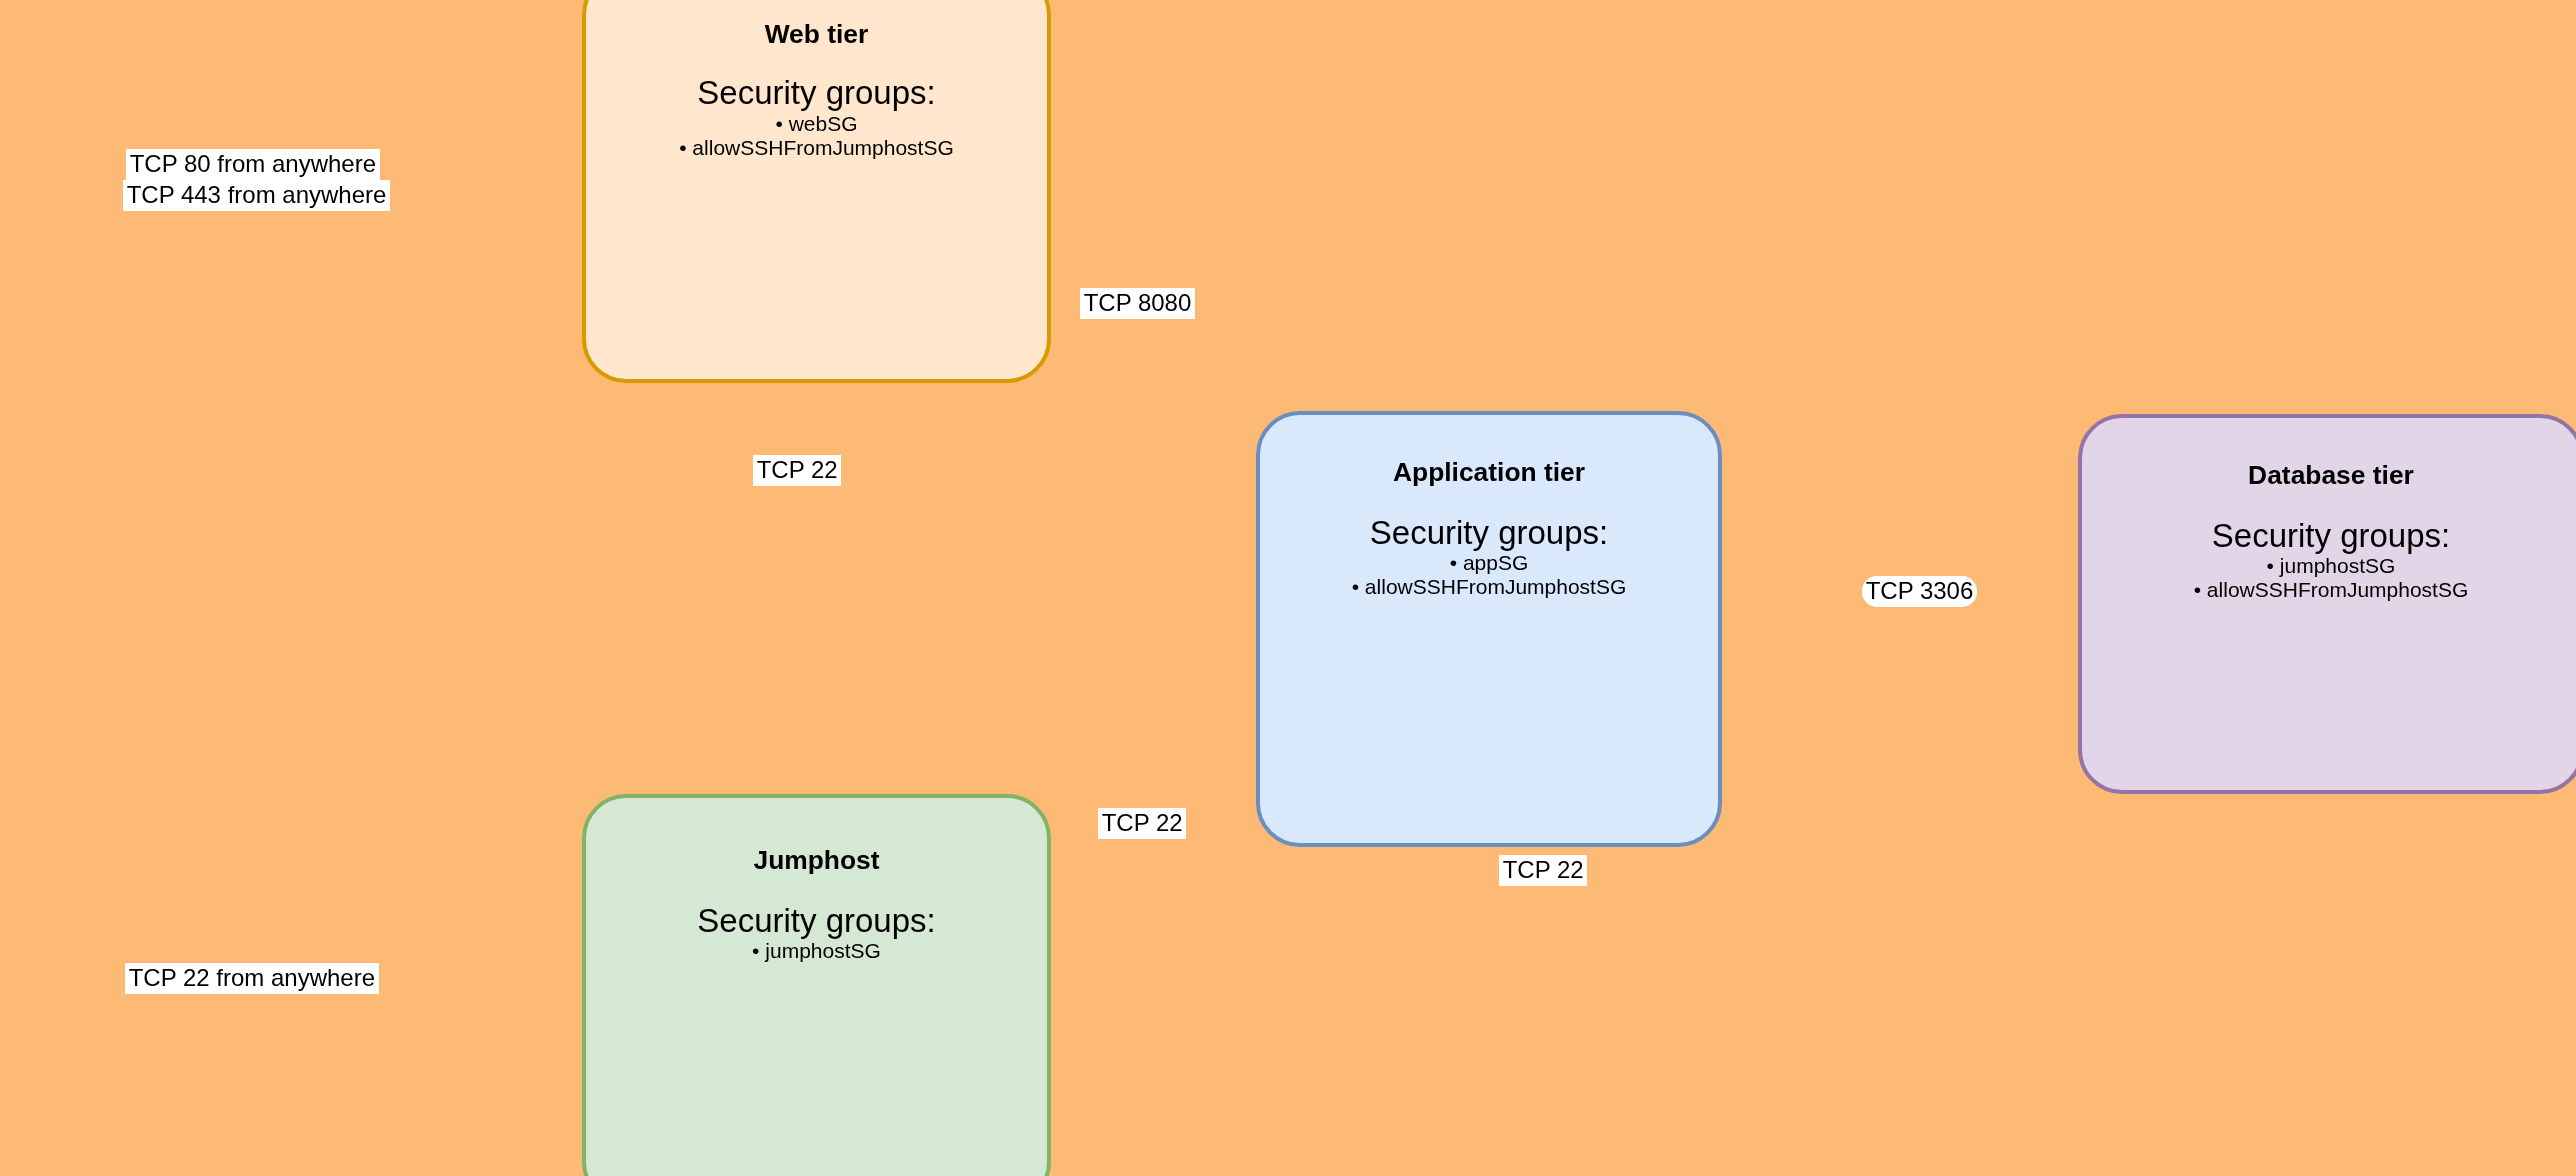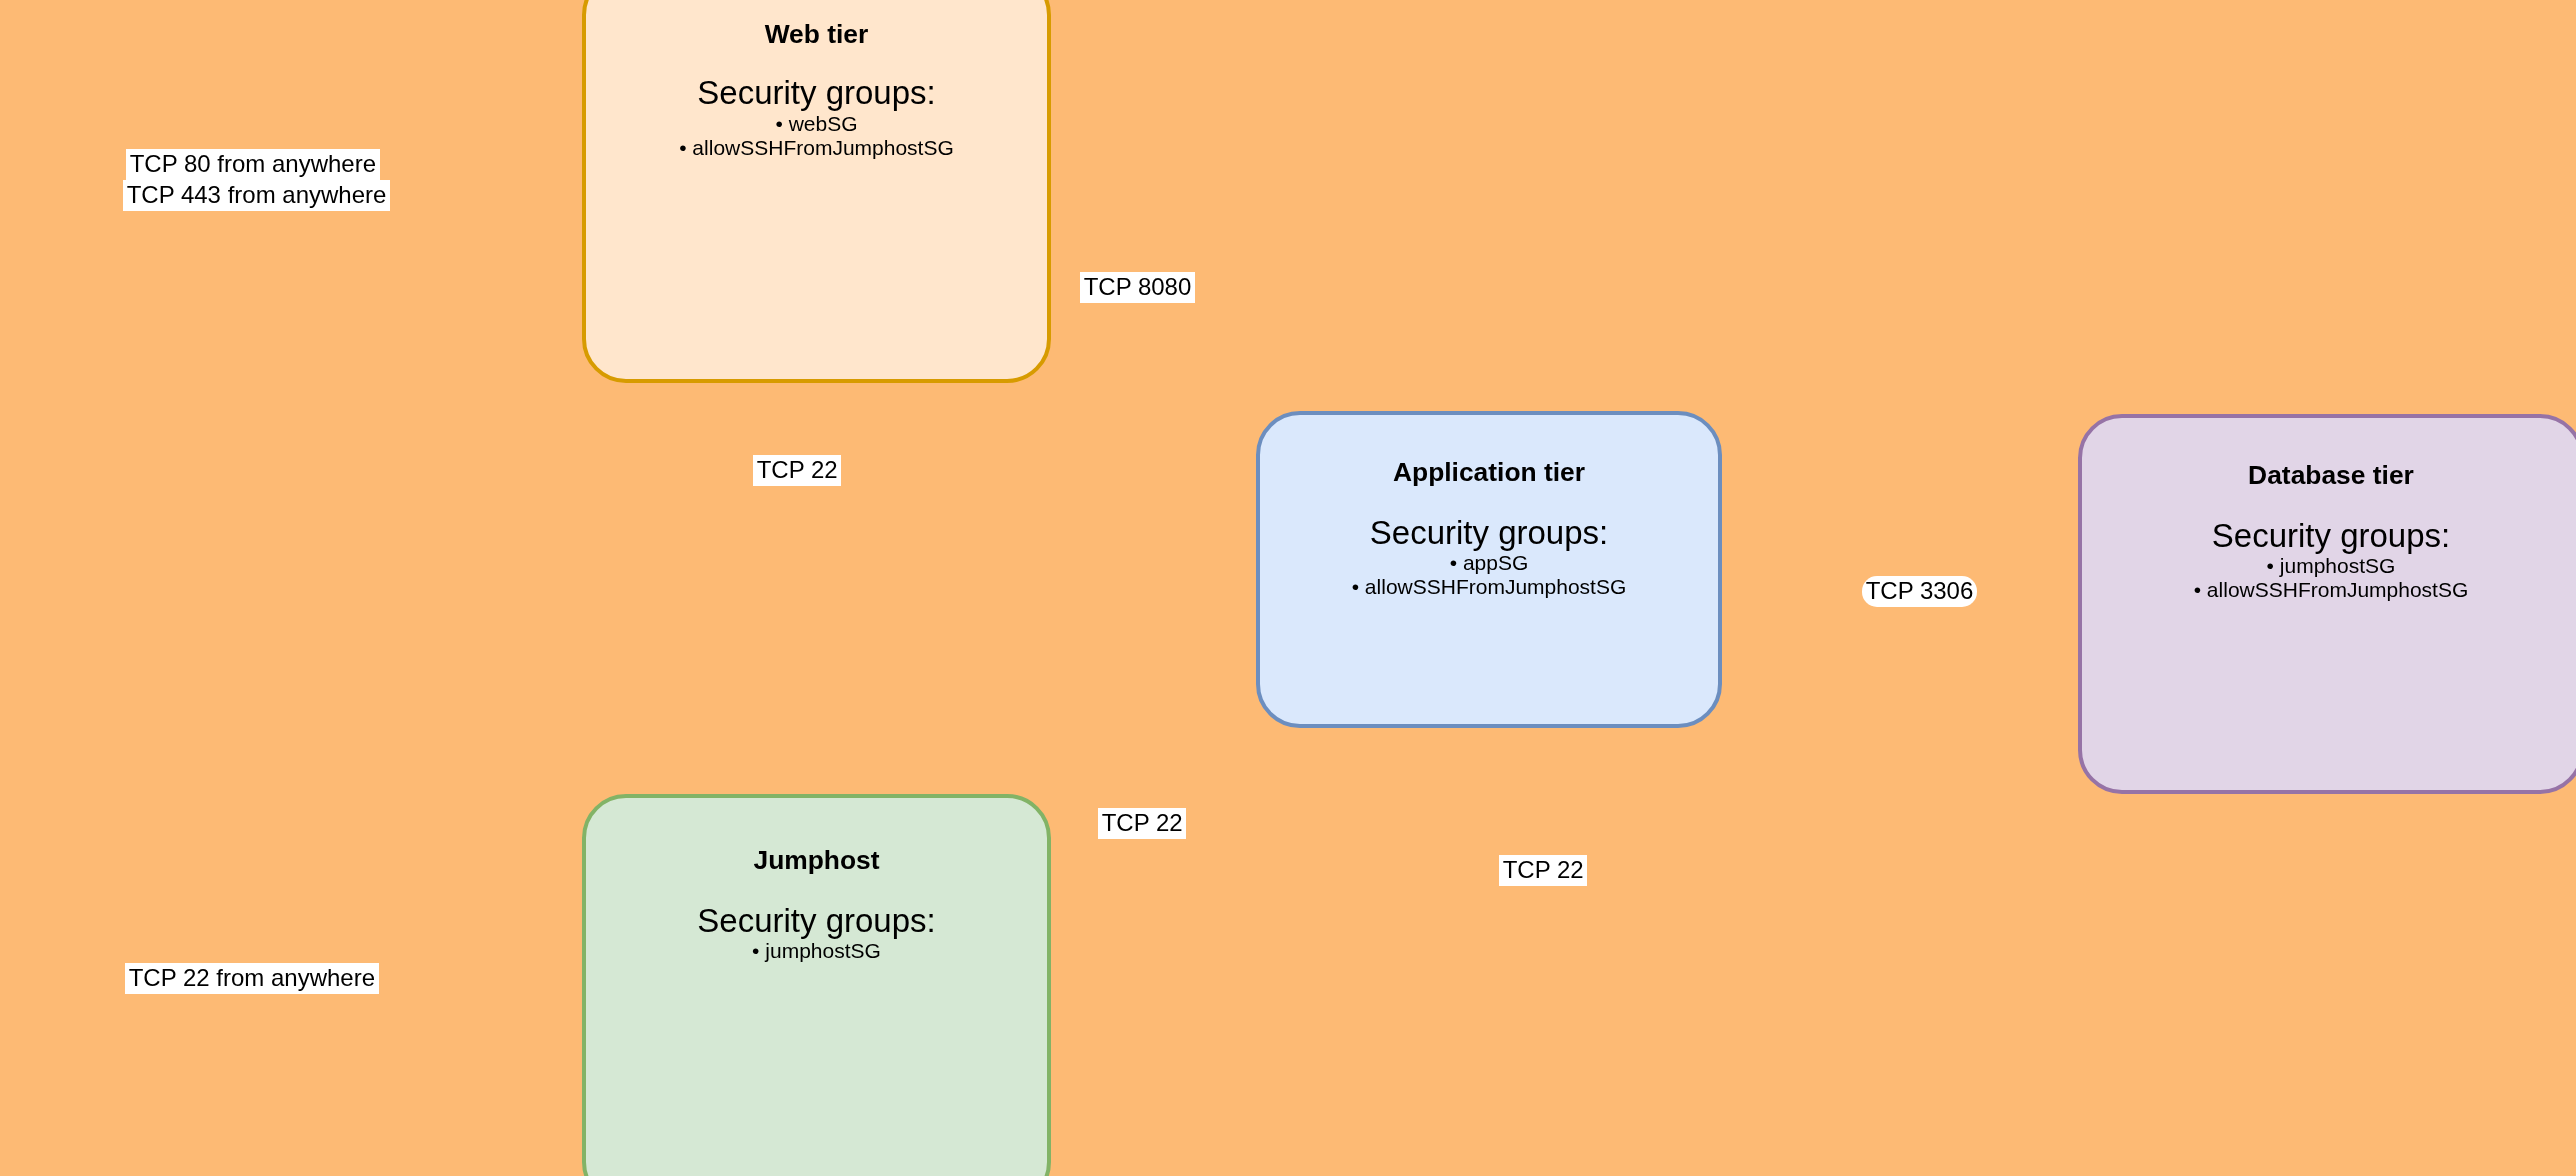--- a/index.html
+++ b/index.html
@@ -55,21 +55,21 @@
 
   
   #node-web {
     left: 582px;  top: -29px;  width: 469px;  height: 412px;
     background: #ffe6cc;  border-color: #d79b00;
   }
   #node-web .node-title   { margin-top: 45px; }
   #node-web .sg-list      { margin-top: 26.4px; }
 
   #node-app {
-    left: 1256px; top: 411px;  width: 466px;  height: 317px;
+    left: 1256px; top: 411px;  width: 466px;  height: 436px;
     background: #dae8fc;  border-color: #6c8ebf;
   }
   #node-app .node-title   { margin-top: 43px; }
   #node-app .sg-list      { margin-top: 28px; }
 
   #node-db {
     left: 2078px; top: 414px;  width: 506px;  height: 380px;
     background: #e1d5e7;  border-color: #9673a6;
   }
   #node-db .node-title    { margin-top: 43px; }
@@ -89,21 +89,21 @@
     color: #000000;
     font-size: 24px;
     line-height: 1.0;
     padding: 2.9px 3.7px 4.4px 3.7px;
     white-space: nowrap;
   }
 
   #lbl-web-80    { left: 126px;  top: 149px; }
   #lbl-web-443   { left: 123px;  top: 180px; }
   #lbl-jump-22   { left: 125px;  top: 963px; }
-  #lbl-web-8080  { left: 1080px; top: 272px; text-align: right; }
+  #lbl-web-8080  { left: 1080px; top: 288px; text-align: right; }
   #lbl-web-22    { left: 753px; top: 455px; }
   #lbl-app-22    { left: 1098px; top: 808px; }
   #lbl-appjump22 { left: 1499px; top: 855px; }
   #lbl-db-3306   { left: 1862px; top: 576px; border-radius: 15px; }
 </style>
 </head>
 <body>
 
 <div id="canvas">
 

